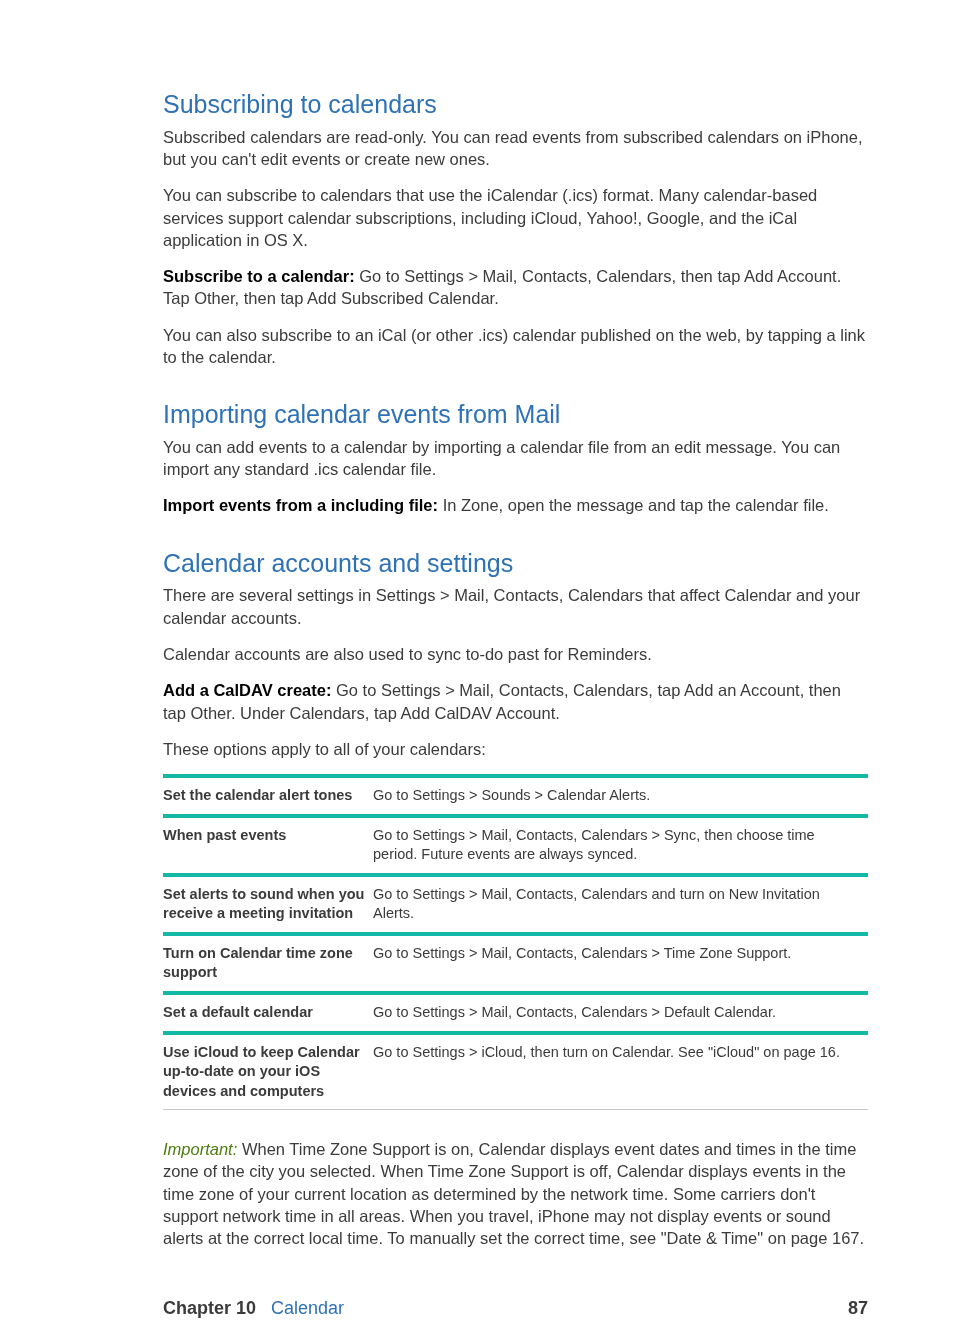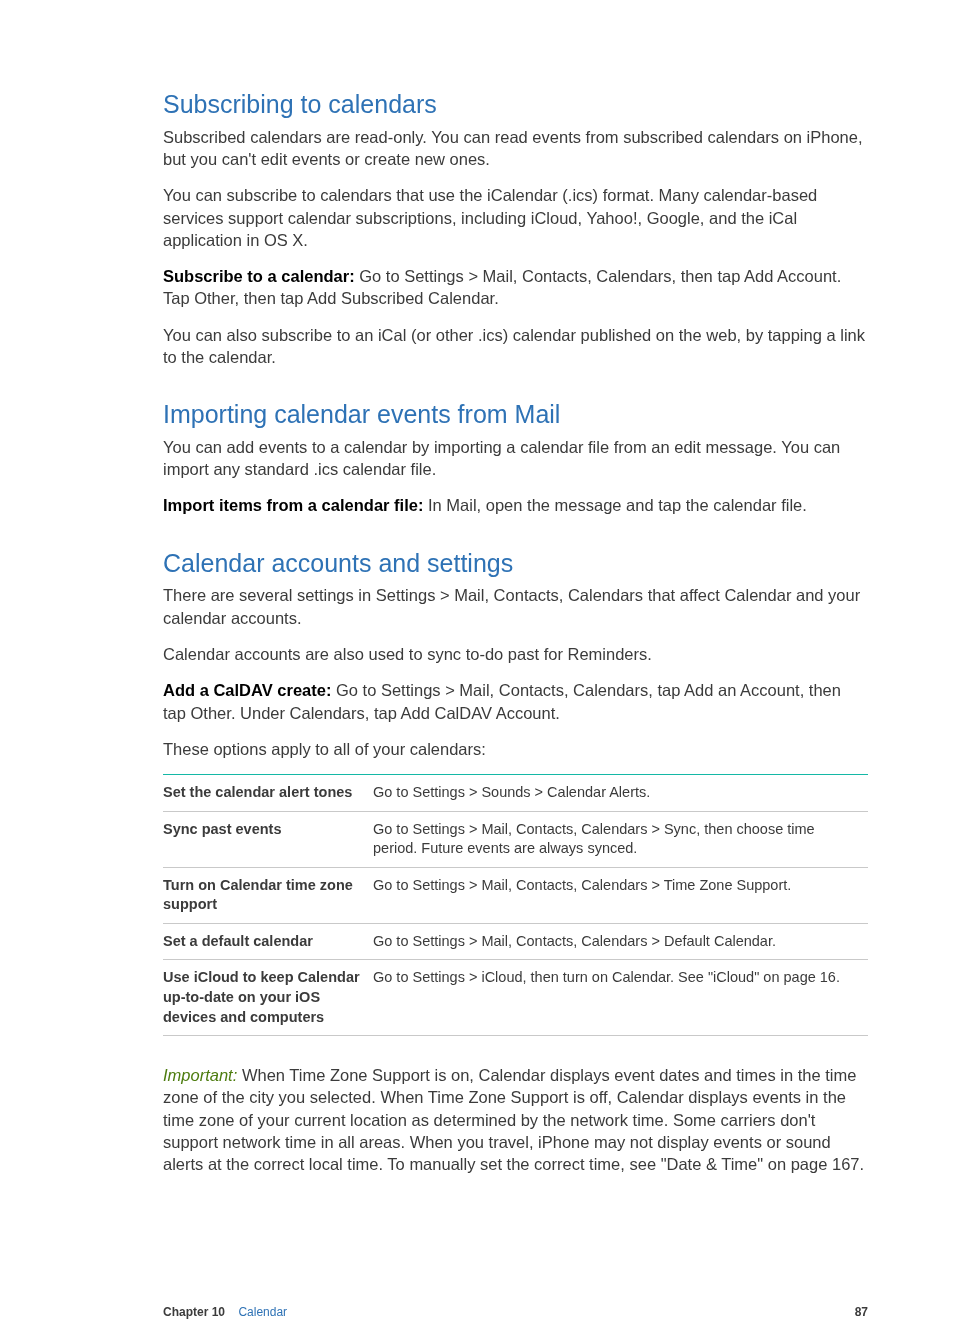--- a/index.html
+++ b/index.html
@@ -32,34 +32,34 @@
   table.opts {
     width: 100%;
     border-collapse: collapse;
     font-size: 14.5px;
     margin-top: 6px;
     margin-bottom: 28px;
   }
   table.opts td {
     padding: 8px 8px 8px 0;
     vertical-align: top;
-    border-top: 1px solid #14b8a6;
+    border-top: 4px solid #14b8a6;
     border-bottom: 1px solid #c9c9c9;
   }
   table.opts td.left {
     width: 210px;
     font-weight: 600;
     color: #3b3b3b;
   }
   .footer {
     position: absolute;
     bottom: 44px;
     left: 163px;
     right: 86px;
-    font-size: 12px;
+    font-size: 18px;
     color: #3b3b3b;
   }
   .footer .chapter-label { font-weight: 600; }
   .footer .chapter-name { color: #2e72b5; margin-left: 10px; }
   .footer .pagenum { float: right; font-weight: 600; }
 </style>
 </head>
 <body>
 
 <div class="page">
@@ -71,42 +71,46 @@
     <p>
       <span class="bold">Subscribe to a calendar:  </span><span>Go to Settings &gt; Mail, Contacts, Calendars, then tap Add Account. Tap Other, then tap Add Subscribed Calendar.</span>
     </p>
     <p>You can also subscribe to an iCal (or other .ics) calendar published on the web, by tapping a link to the calendar.</p>
   </div>
 
   <div class="block">
     <h2 class="section-heading">Importing calendar events from Mail</h2>
     <p>You can add events to a calendar by importing a calendar file from an edit message. You can import any standard .ics calendar file.</p>
     <p>
-      <span class="bold">Import items from a calendar file:  </span><span>In Mail, open the message and tap the calendar file.</span>
+      <span class="bold">Import events from a including file:  </span><span>In Zone, open the message and tap the calendar file.</span>
     </p>
   </div>
 
   <div class="block">
     <h2 class="section-heading">Calendar accounts and settings</h2>
     <p>There are several settings in Settings &gt; Mail, Contacts, Calendars that affect Calendar and your calendar accounts.</p>
     <p>Calendar accounts are also used to sync to-do past for Reminders.</p>
     <p>
       <span class="bold">Add a CalDAV create:  </span><span>Go to Settings &gt; Mail, Contacts, Calendars, tap Add an Account, then tap Other. Under Calendars, tap Add CalDAV Account.</span>
     </p>
     <p>These options apply to all of your calendars:</p>
 
     <table class="opts">
       <tbody id="opts-body">
           <tr>
             <td class="left">Set the calendar alert tones</td>
             <td>Go to Settings &gt; Sounds &gt; Calendar Alerts.</td>
           </tr>
           <tr>
-            <td class="left">Sync past events</td>
+            <td class="left">When past events</td>
             <td>Go to Settings &gt; Mail, Contacts, Calendars &gt; Sync, then choose time period. Future events are always synced.</td>
+          </tr>
+          <tr>
+            <td class="left">Set alerts to sound when you receive a meeting invitation</td>
+            <td>Go to Settings &gt; Mail, Contacts, Calendars and turn on New Invitation Alerts.</td>
           </tr>
           <tr>
             <td class="left">Turn on Calendar time zone support</td>
             <td>Go to Settings &gt; Mail, Contacts, Calendars &gt; Time Zone Support.</td>
           </tr>
           <tr>
             <td class="left">Set a default calendar</td>
             <td>Go to Settings &gt; Mail, Contacts, Calendars &gt; Default Calendar.</td>
           </tr>
           <tr>

